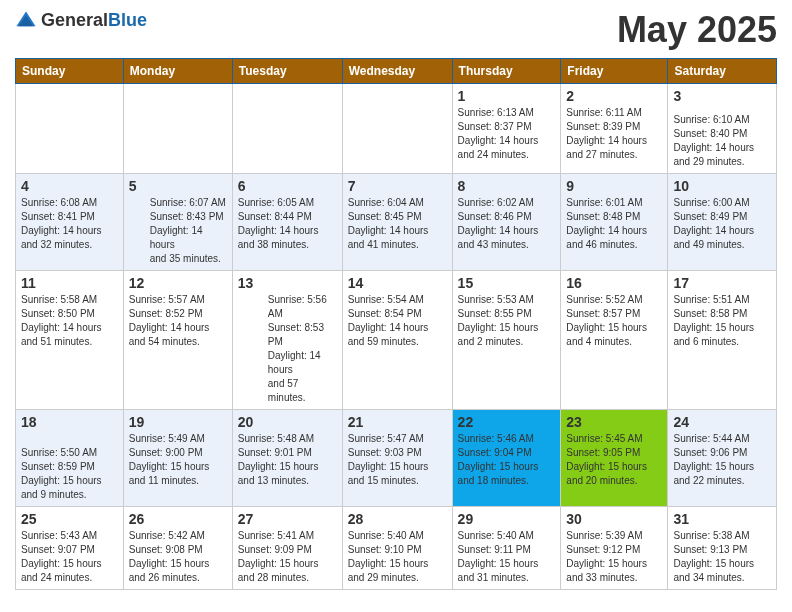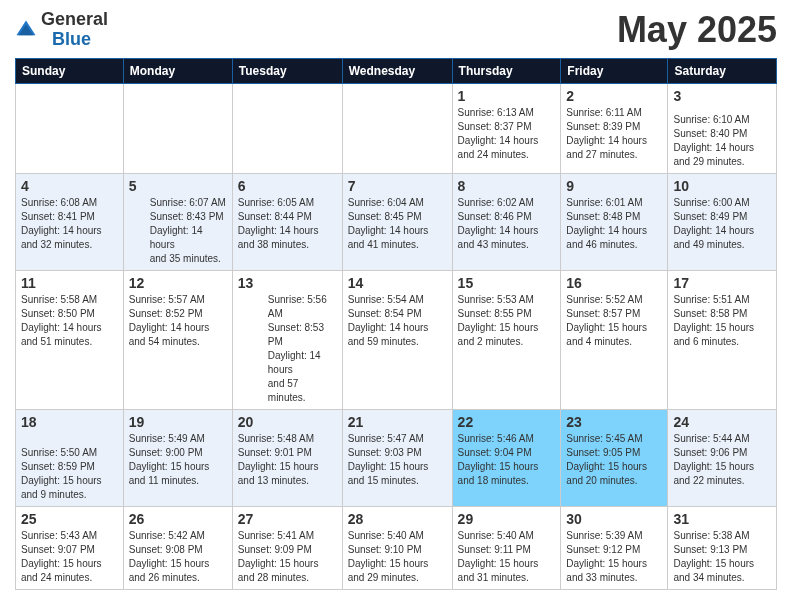--- a/index.html
+++ b/index.html
@@ -20,34 +20,33 @@
       justify-content: space-between;
       align-items: flex-start;
       margin-bottom: 8px;
     }
     .logo {
       display: flex;
       align-items: center;
     }
     .logo-text {
       display: flex;
-      flex-direction: column;
+      flex-direction: row;
       line-height: 1.1;
       justify-content: center;
     }
     .logo-general {
       font-size: 18px;
       font-weight: bold;
       color: #333;
     }
     .logo-blue {
       font-size: 18px;
       font-weight: bold;
       color: #1a6aad;
-      margin-left: 11px;
     }
     .logo-icon {
       width: 22px;
       height: 22px;
       margin-right: 4px;
     }
     .title-block {
       text-align: right;
     }
     .month-title {
@@ -59,21 +58,21 @@
     .subtitle {
       font-size: 15px;
       color: #333;
     }
     .calendar {
       width: 100%;
       border-collapse: collapse;
       border: 1px solid #ccc;
     }
     .calendar th {
-      background: #0f172a;
+      background: #a16207;
       color: #fff;
       font-size: 12px;
       font-weight: bold;
       padding: 5px 6px;
       text-align: left;
       border: 1px solid #1a5fa0;
     }
     .calendar td {
       vertical-align: top;
       border: 1px solid #ccc;
@@ -290,28 +289,28 @@
 Daylight: 15 hours
 and 13 minutes.</div>
           </td>
           <td style="background: rgb(234, 241, 250);">
             <div class="day-num">21</div>
             <div class="day-info" style="white-space: pre-line;">Sunrise: 5:47 AM
 Sunset: 9:03 PM
 Daylight: 15 hours
 and 15 minutes.</div>
           </td>
-          <td style="background: #7dd3fc;">
+          <td style="background: #0ea5e9;">
             <div class="day-num">22</div>
             <div class="day-info" style="white-space: pre-line;">Sunrise: 5:46 AM
 Sunset: 9:04 PM
 Daylight: 15 hours
 and 18 minutes.</div>
           </td>
-          <td style="background: #7dd3fc;">
+          <td style="background: #84cc16;">
             <div class="day-num">23</div>
             <div class="day-info" style="white-space: pre-line;">Sunrise: 5:45 AM
 Sunset: 9:05 PM
 Daylight: 15 hours
 and 20 minutes.</div>
           </td>
           <td style="background: rgb(234, 241, 250);">
             <div class="day-num">24</div>
             <div class="day-info" style="white-space: pre-line;">Sunrise: 5:44 AM
 Sunset: 9:06 PM

